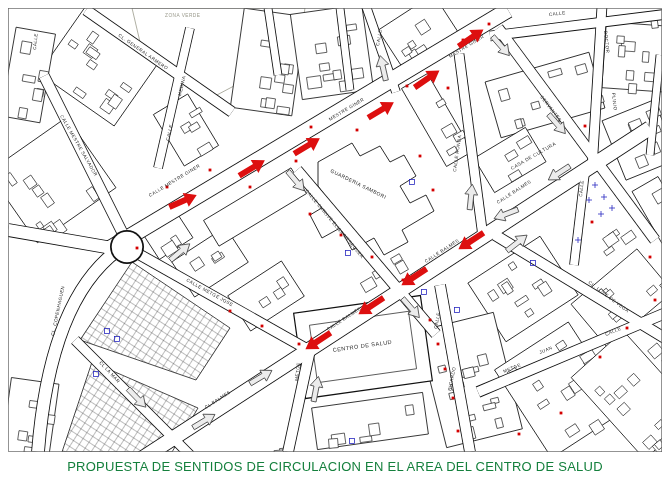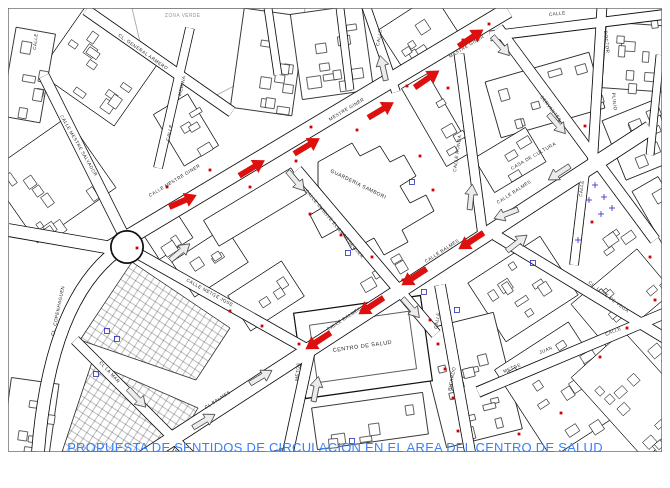--- a/index.html
+++ b/index.html
@@ -1,21 +1,21 @@
 <!DOCTYPE html>
 <html><head>
 <meta charset="utf-8">
 <style>
   html,body{margin:0;padding:0;background:#ffffff;}
   .page{position:relative;width:670px;height:488px;background:#fff;overflow:hidden;
         font-family:"Liberation Sans",sans-serif;}
   .map-frame{position:absolute;left:8px;top:8px;width:654px;height:444px;}
   svg text{font-family:"Liberation Sans",sans-serif;}
-  .map-title{position:absolute;left:0;top:440px;width:670px;text-align:center;
-             font-size:13px;font-weight:500;letter-spacing:.25px;color:#3b82f6;
+  .map-title{position:absolute;left:0;top:459px;width:670px;text-align:center;
+             font-size:13px;font-weight:500;letter-spacing:.25px;color:#15803d;
              font-family:"Liberation Sans",sans-serif;}
 </style>
 </head>
 <body>
 
 <div class="page">
   <div class="map-frame">
     <svg id="map-svg" width="654" height="444" viewBox="8 8 654 444">
       <defs>
         <pattern id="xgrid" width="7" height="7" patternUnits="userSpaceOnUse" patternTransform="rotate(33)">

